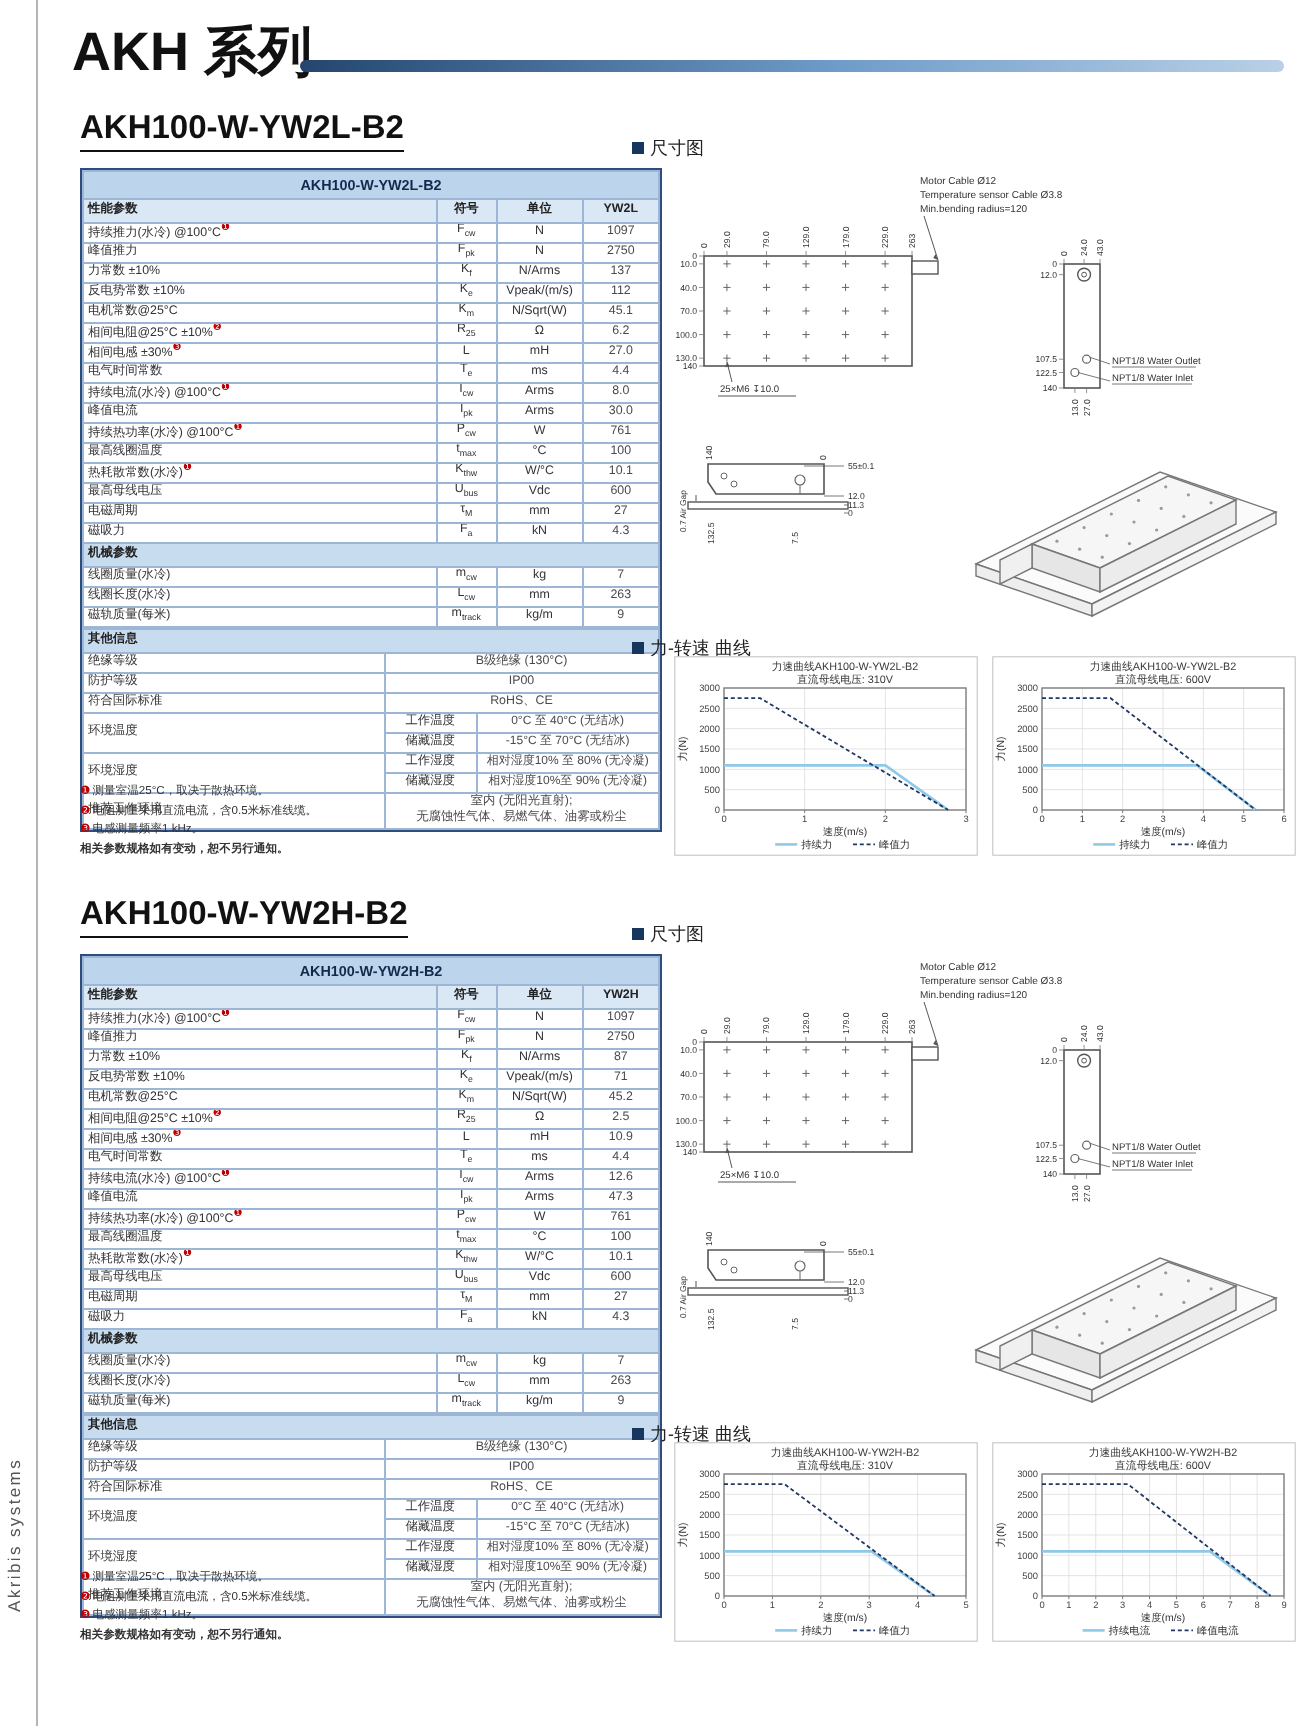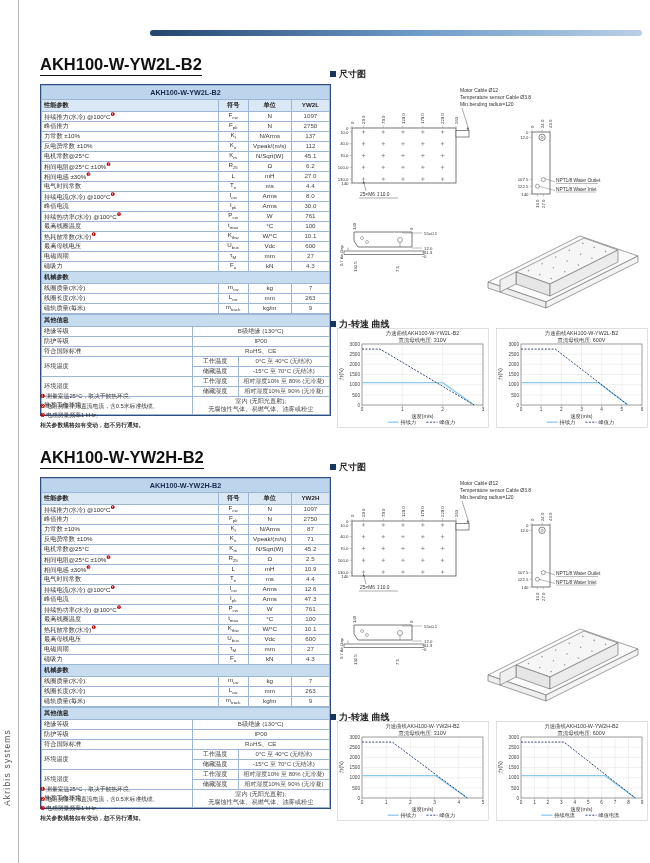--- a/index.html
+++ b/index.html
@@ -21,32 +21,33 @@
   .spec tr.ttl td{background:#bcd5ec;font-weight:bold;font-size:7.2px;height:12.6px;color:#15294d;}
   .spec tr.hdr td{background:#dae7f5;font-weight:bold;height:11px;color:#222;}
   .spec tr.band td{background:#c8dcf0;font-weight:bold;text-align:left;height:11px;color:#222;}
   .spec td.val{color:#4a4a4a;}
   .spec td sub{font-size:4.4px;}
   .spec .note{color:#c00000;font-size:5px;vertical-align:super;}
   .spec td.two{white-space:normal;height:17px;line-height:1.3;}
   .fn{position:absolute;left:40px;width:285px;font-size:5.8px;color:#333;line-height:1.65;}
   .fn .fnm{color:#c00000;margin-right:1px;}
   .fn .b{font-weight:bold;}
-  .blk-head{position:absolute;left:330px;font-size:9px;font-weight:bold;color:#222;}
+  .blk-head{position:absolute;left:316px;font-size:9px;font-weight:normal;color:#222;}
   .blk-head .sq{display:inline-block;width:6px;height:6px;background:#17365d;margin-right:3px;}
   svg{position:absolute;}
   svg text{font-family:"Liberation Sans","DejaVu Sans",sans-serif;}
 </style>
 </head>
 <body>
 
 <div class="page">
   <div class="side-line"></div>
   <span class="brand-vert">Akribis systems</span>
 
+  <h1 class="page-title">AKH 系列</h1>
   <div class="title-rule"></div>
 
   <h2 class="prod-h" style="top:55px">AKH100-W-YW2L-B2</h2>
   <div class="spec" id="spec0" style="top:84px">
       <table>
         <colgroup>
           <col style="width:176px">
           <col style="width:30px">
           <col style="width:43px">
           <col style="width:38px">

